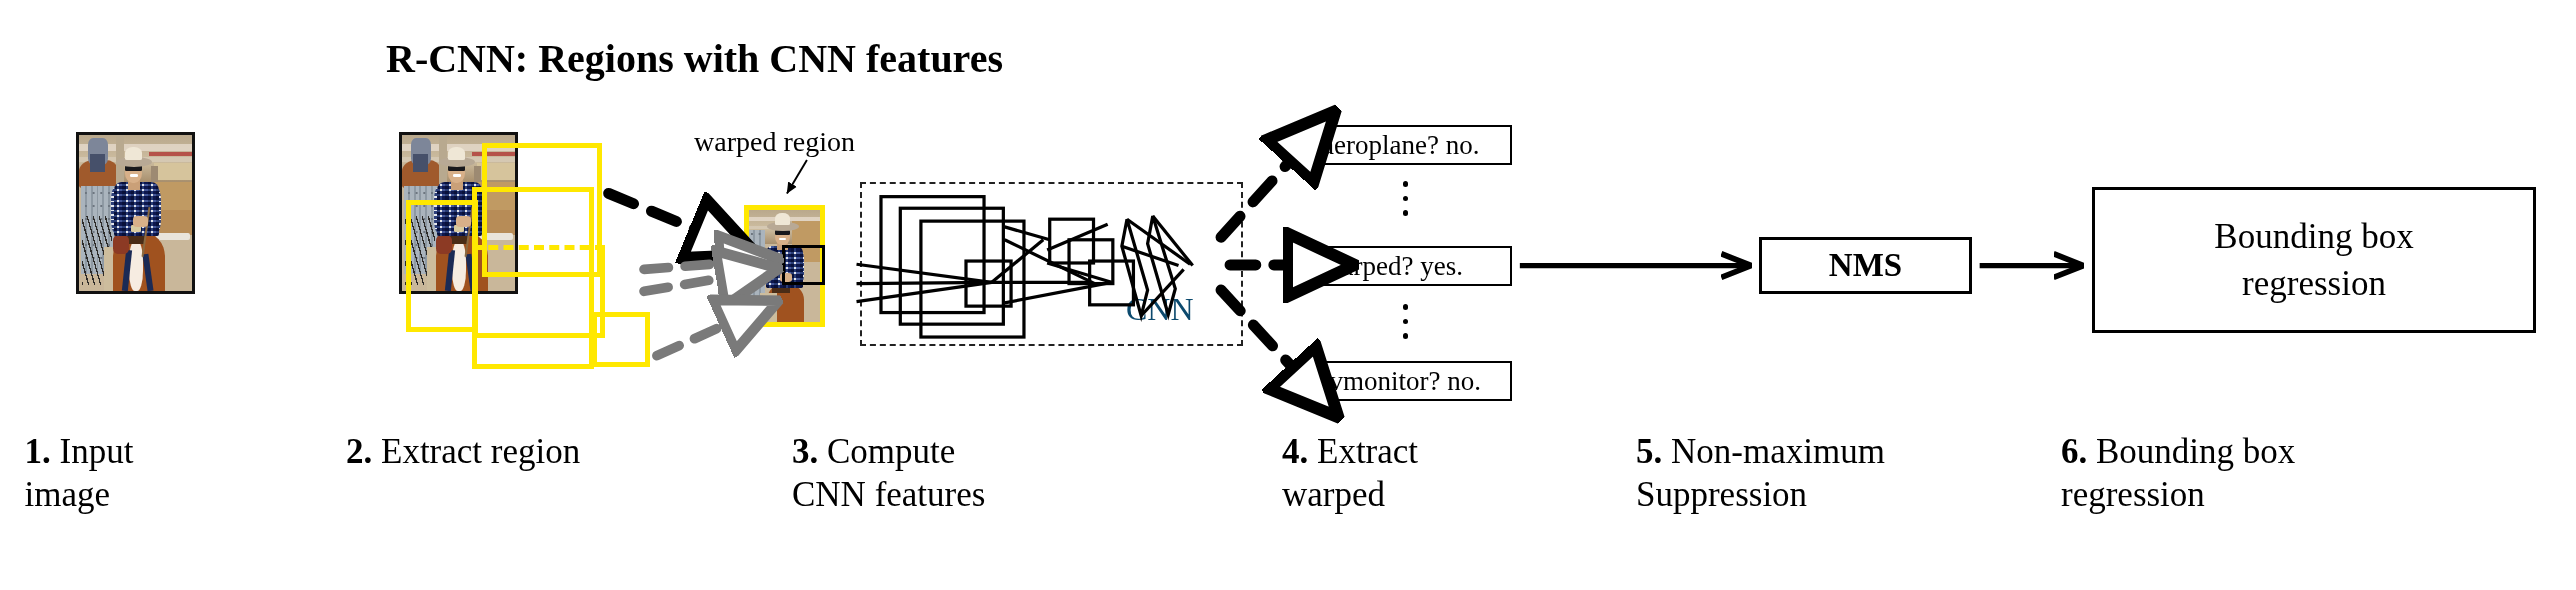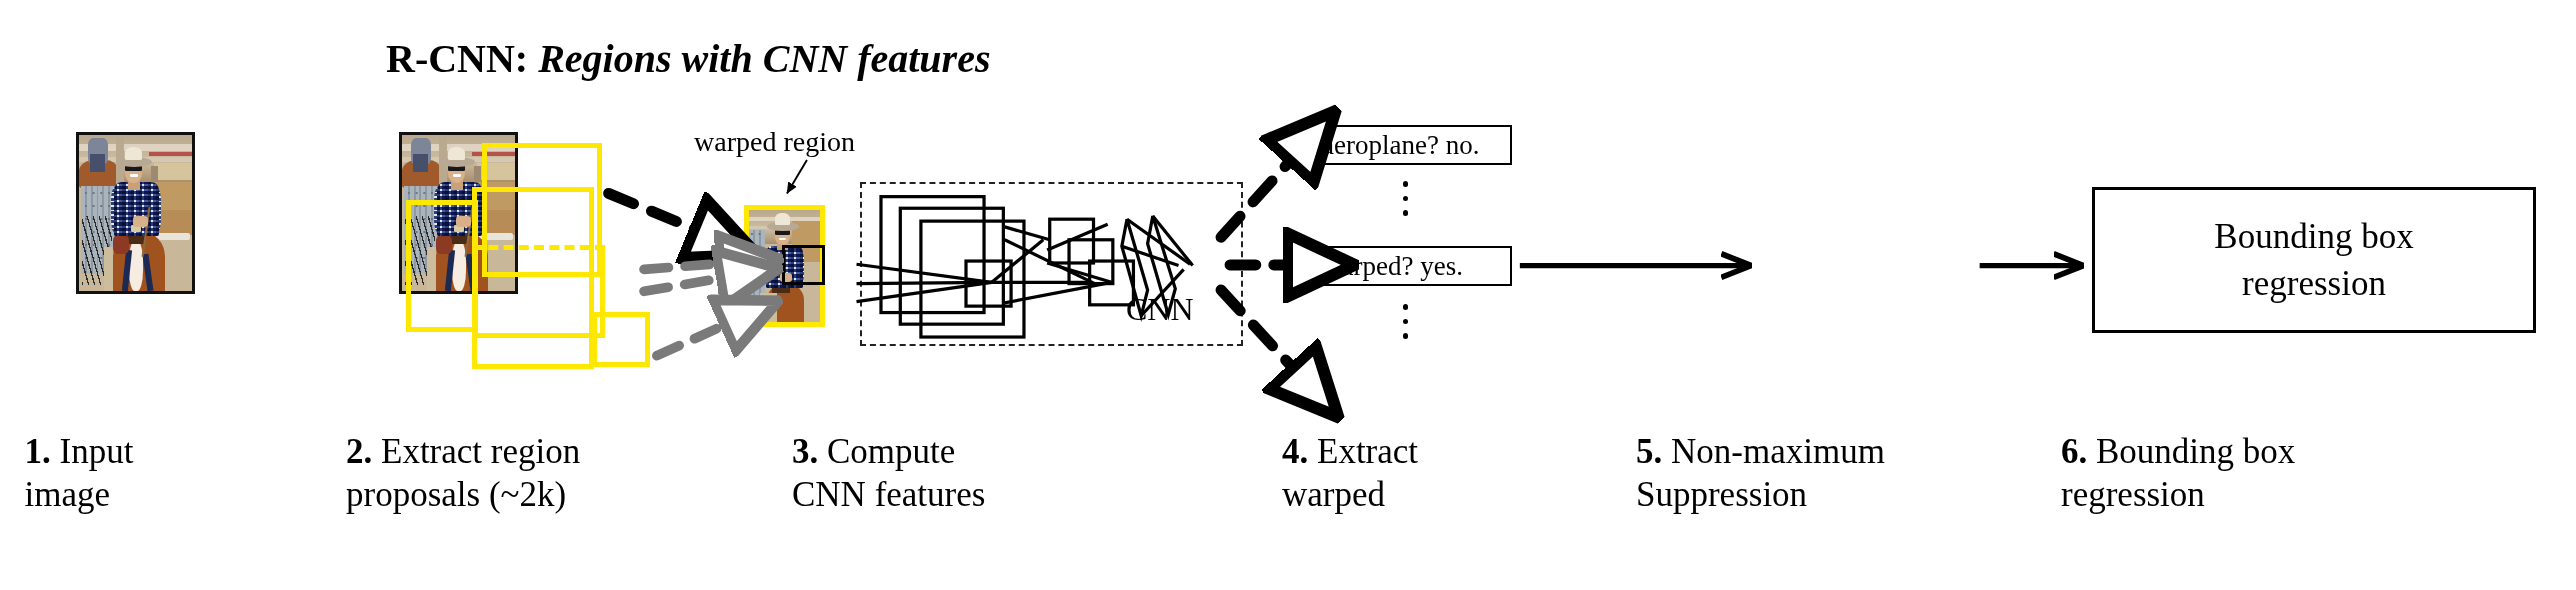--- a/index.html
+++ b/index.html
@@ -4,21 +4,21 @@
 <style>
   html,body{margin:0;padding:0;background:#fff;}
   body{width:2576px;height:591px;position:relative;overflow:hidden;
        font-family:"Liberation Serif","DejaVu Serif",serif;color:#000;}
   .stage{position:absolute;left:0;top:0;width:2576px;height:591px;}
   .abs{position:absolute;}
 
   
   #title{left:386px;top:35px;font-size:40px;white-space:nowrap;}
   #title .t1{font-weight:bold;}
-  #title .t2{font-weight:bold;font-style:italic;}
+  #title .t2{font-weight:bold;}
 
   
   .photo{position:absolute;overflow:hidden;background:#c9b79a;}
   .photo .layer{position:absolute;}
   #photo1{left:76px;top:132px;width:113px;height:156px;border:3.2px solid #111;}
   #photo2{left:399px;top:132px;width:113px;height:156px;border:3.2px solid #111;}
 
   
   .sky       {left:0;top:0;width:100%;height:30%;background:linear-gradient(180deg,#b9a88c 0%,#cdbda0 55%,#a88f6d 100%);}
   .railtop   {left:0;top:6%;width:100%;height:4%;background:#e8ded0;opacity:.75;}
@@ -73,21 +73,21 @@
   
   #warped{left:744px;top:205px;width:81px;height:122px;border:5.8px solid #FFE800;box-sizing:border-box;}
   #rfbox{left:782px;top:245px;width:43px;height:40px;border:3.9px solid #000;box-sizing:border-box;}
 
   
   #warpedlabel{left:694px;top:126px;font-size:28px;white-space:nowrap;text-align:center;}
 
   
   #cnnbox{left:860px;top:182px;width:383px;height:164px;
           border:2.6px dashed #222;box-sizing:border-box;}
-  #cnnlabel{left:1126px;top:291px;font-size:32px;color:#000000;}
+  #cnnlabel{left:1126px;top:291px;font-size:32px;color:#0c4a6e;}
 
   
   .clsbox{position:absolute;border:2.6px solid #000;box-sizing:border-box;background:#fff;
           display:flex;align-items:center;padding-left:9px;font-size:27px;white-space:nowrap;}
   #cls1{left:1311px;top:125px;width:201px;height:40px;}
   #cls2{left:1311px;top:246px;width:201px;height:40px;}
   #cls3{left:1311px;top:361px;width:201px;height:40px;}
   .vdots{position:absolute;width:9px;font-size:26px;line-height:16.7px;text-align:center;
          left:1401px;color:#000;}
   #dots1{top:173px;}
@@ -245,34 +245,39 @@
       <i></i>
     </div>
   <div class="clsbox" id="cls2">
     <span>warped? yes.</span>
   </div>
   <div class="vdots" id="dots2">
       <i></i>
       <i></i>
       <i></i>
     </div>
-
+  <div class="clsbox" id="cls3">
+    <span>tvmonitor? no.</span>
+  </div>
+
+  <div class="abs" id="nmsbox">
+    <span>NMS</span>
+  </div>
 
   <div class="abs" id="bbrbox">
     <span>Bounding box</span>
     <span>regression</span>
   </div>
 
   <div class="cap" id="cap1">
     <b>1.</b><span> Input</span><br>
     <span>image</span>
   </div>
   <div class="cap" id="cap2">
     <b>2.</b><span> Extract region</span><br>
-    <span>proposals (~2k)</span>
   </div>
   <div class="cap" id="cap3">
     <b>3.</b><span> Compute</span><br>
     <span>CNN features</span>
   </div>
   <div class="cap" id="cap4">
     <b>4.</b><span> Extract</span><br>
     <span>warped</span>
   </div>
   <div class="cap" id="cap5">

